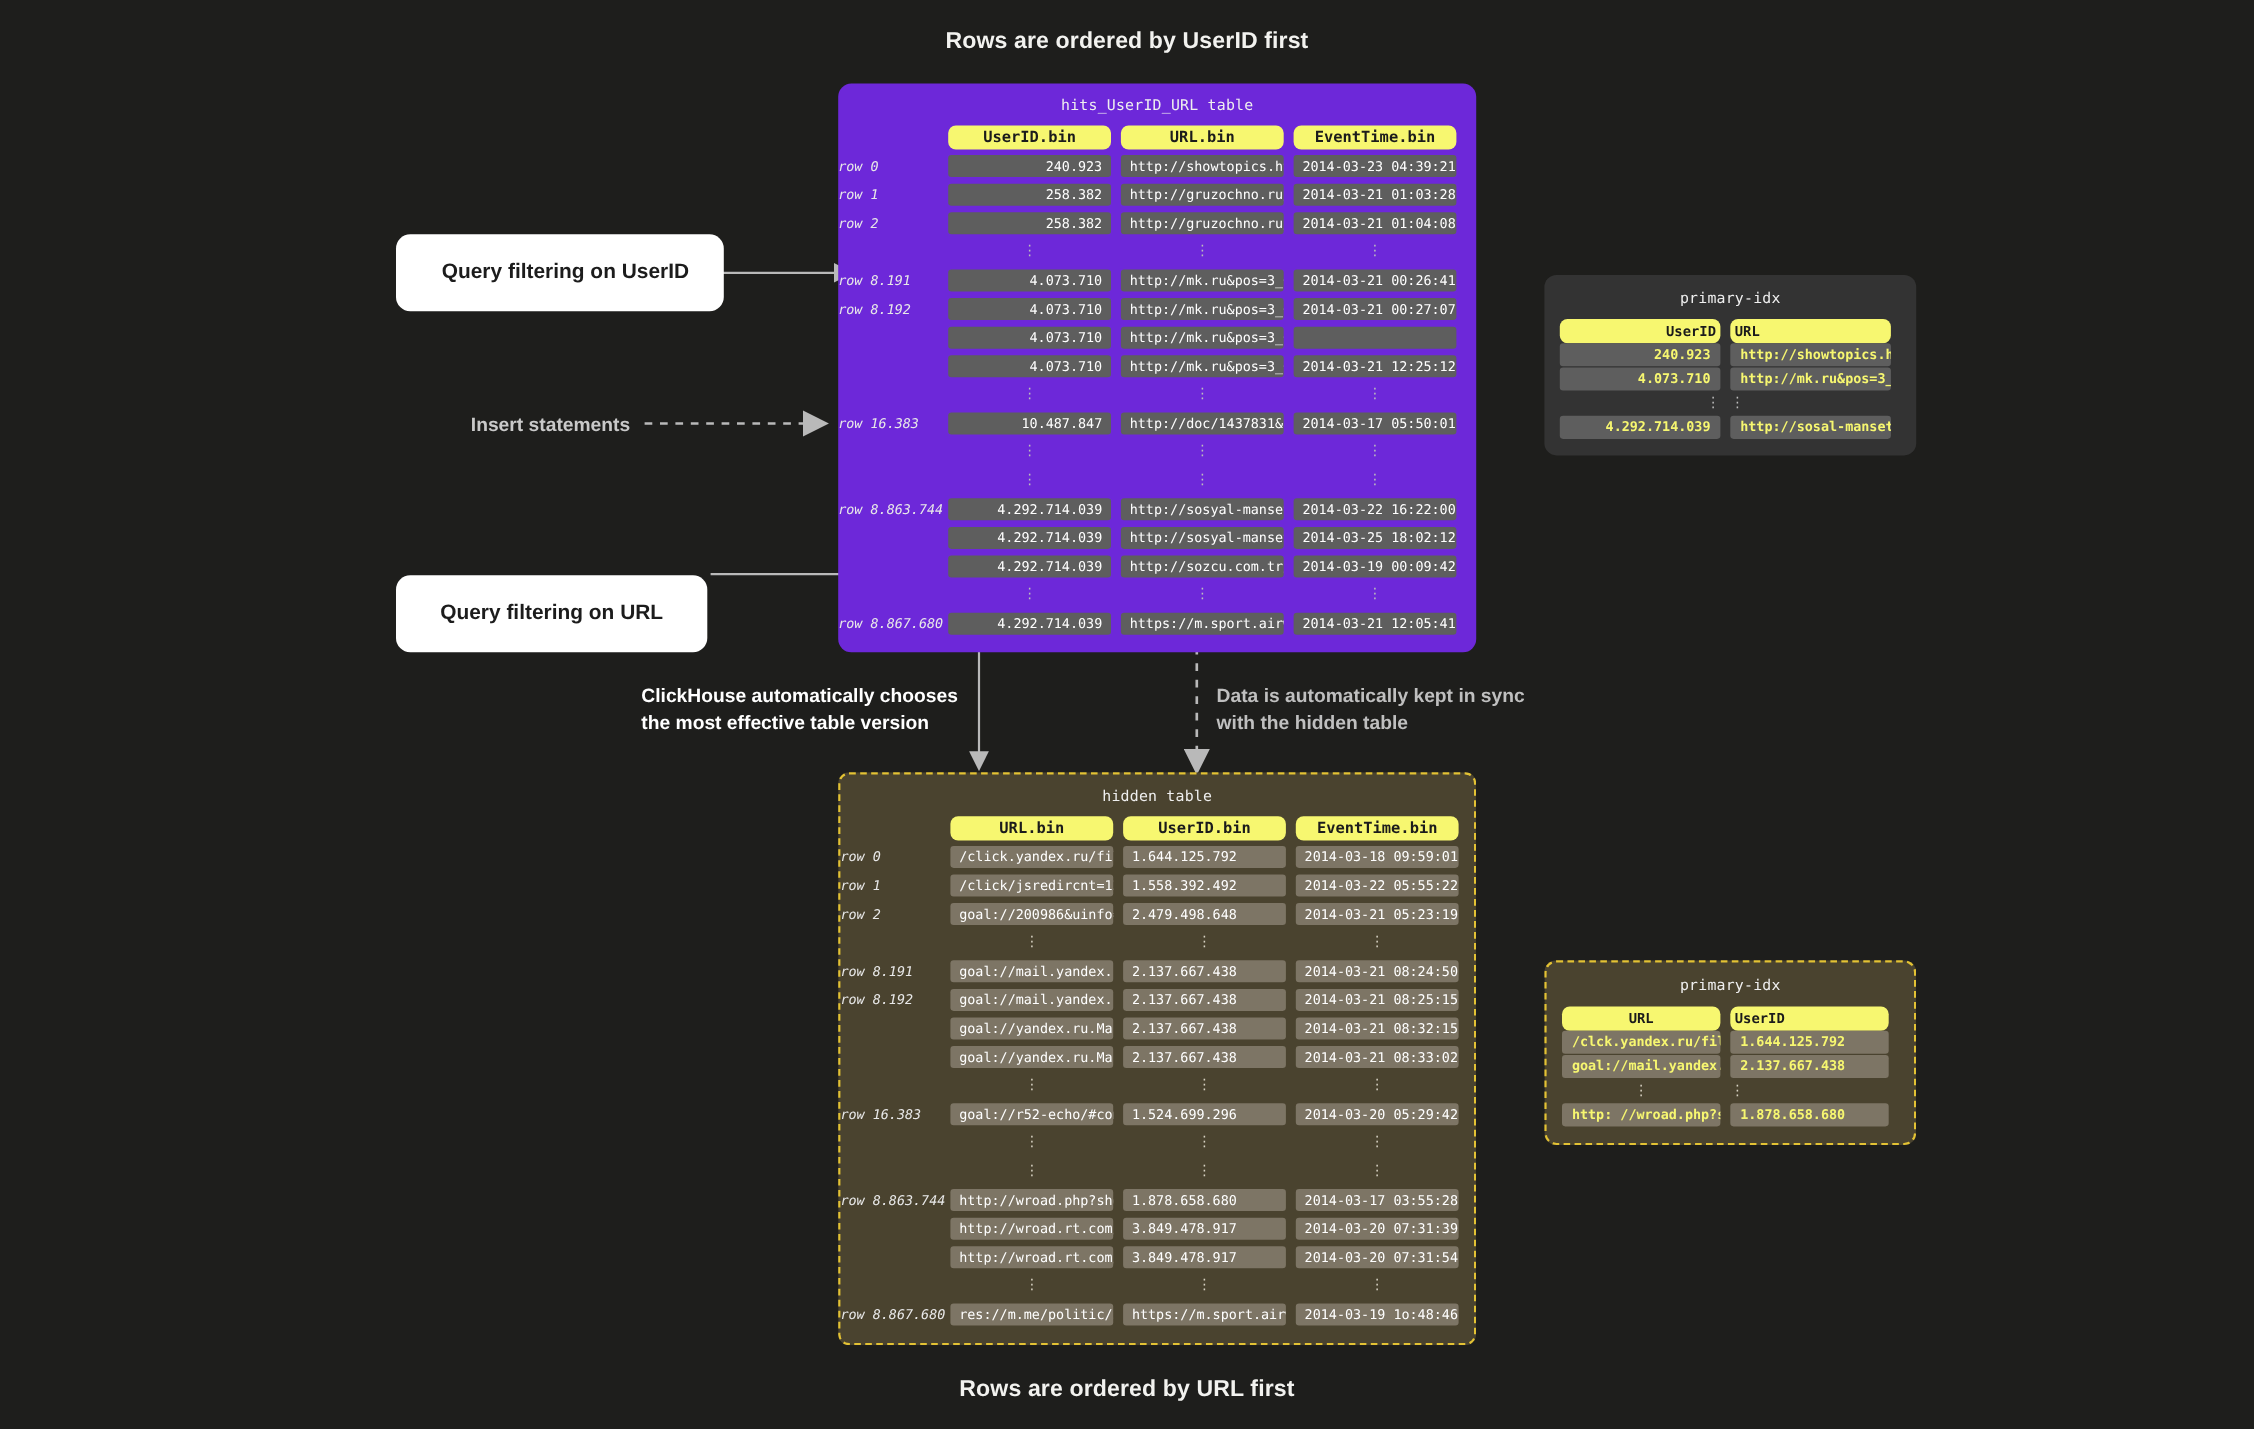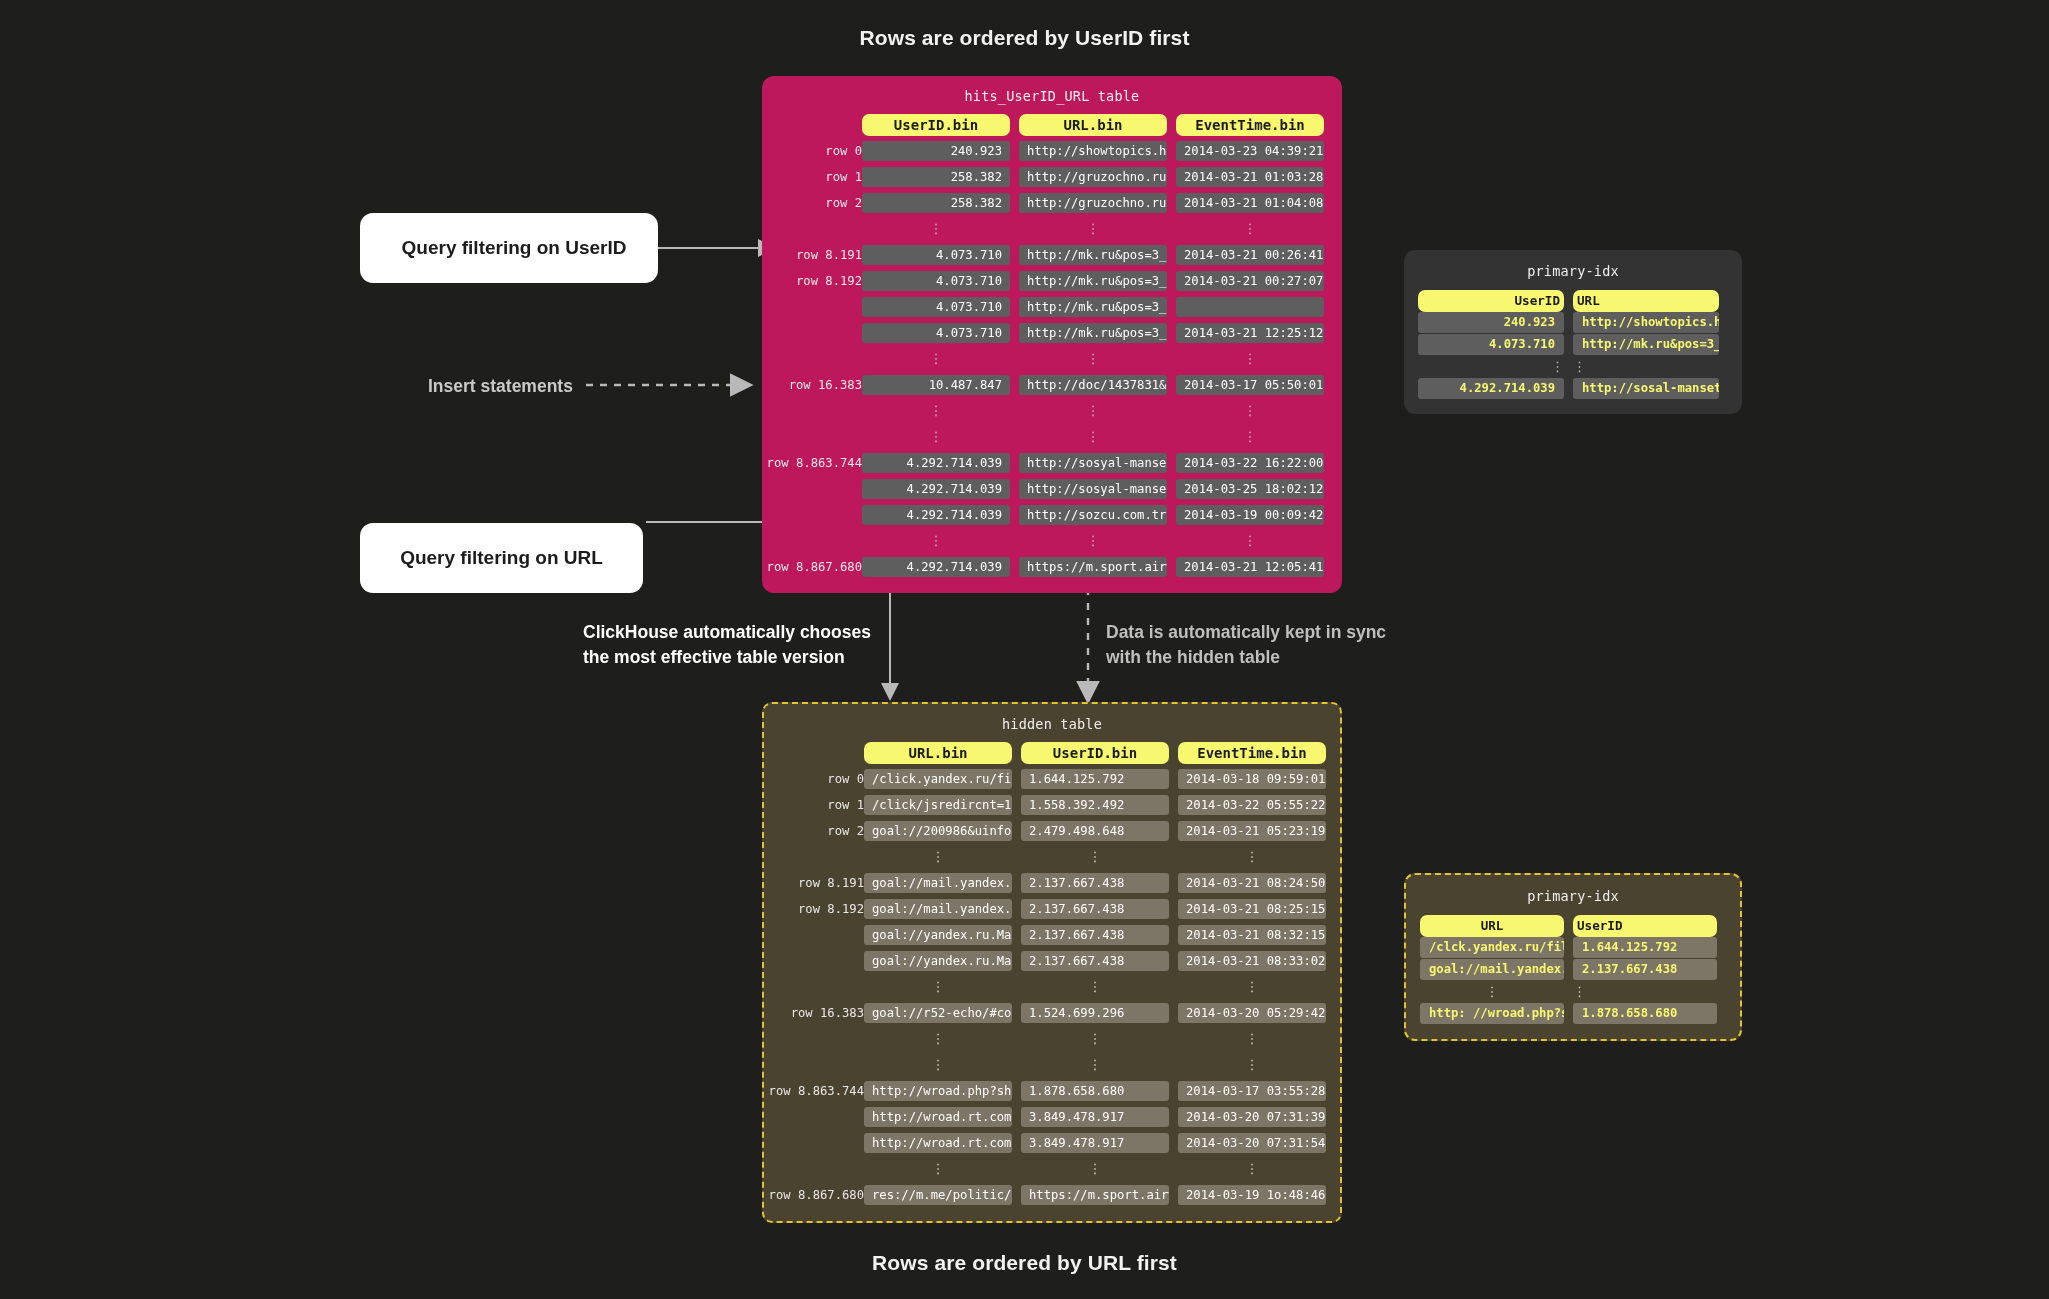--- a/index.html
+++ b/index.html
@@ -46,23 +46,23 @@
   .trow {
     display: flex;
     align-items: center;
     height: 20px;
     margin-bottom: 6px;
   }
   .rowlabel {
     font-family: "DejaVu Sans Mono", monospace;
     font-size: 12.2px;
     color: #e8e8e8;
-    text-align: right;
     white-space: nowrap;
     overflow: hidden;
+    font-style: italic;
   }
   .cell {
     font-family: "DejaVu Sans Mono", monospace;
     font-size: 12.2px;
     line-height: 20px;
     height: 20px;
     border-radius: 3px;
     padding: 0 8px;
     margin-right: 9px;
     white-space: nowrap;
@@ -98,21 +98,21 @@
     color: #bdbdbd;
     text-align: center;
     margin-right: 9px;
     line-height: 20px;
     letter-spacing: 0;
   }
 
   
   #main-table {
     left: 762px; top: 76px; width: 580px;
-    background: #be185d;
+    background: #6d28d9;
   }
   #main-table .cell { background: #5e5e5e; }
   #main-table .rowlabel { width: 100px; }
   #main-table .c0 { width: 148px; }
   #main-table .c1 { width: 148px; }
   #main-table .c2 { width: 148px; }
 
   
   #hidden-table {
     left: 762px; top: 702px; width: 580px;

